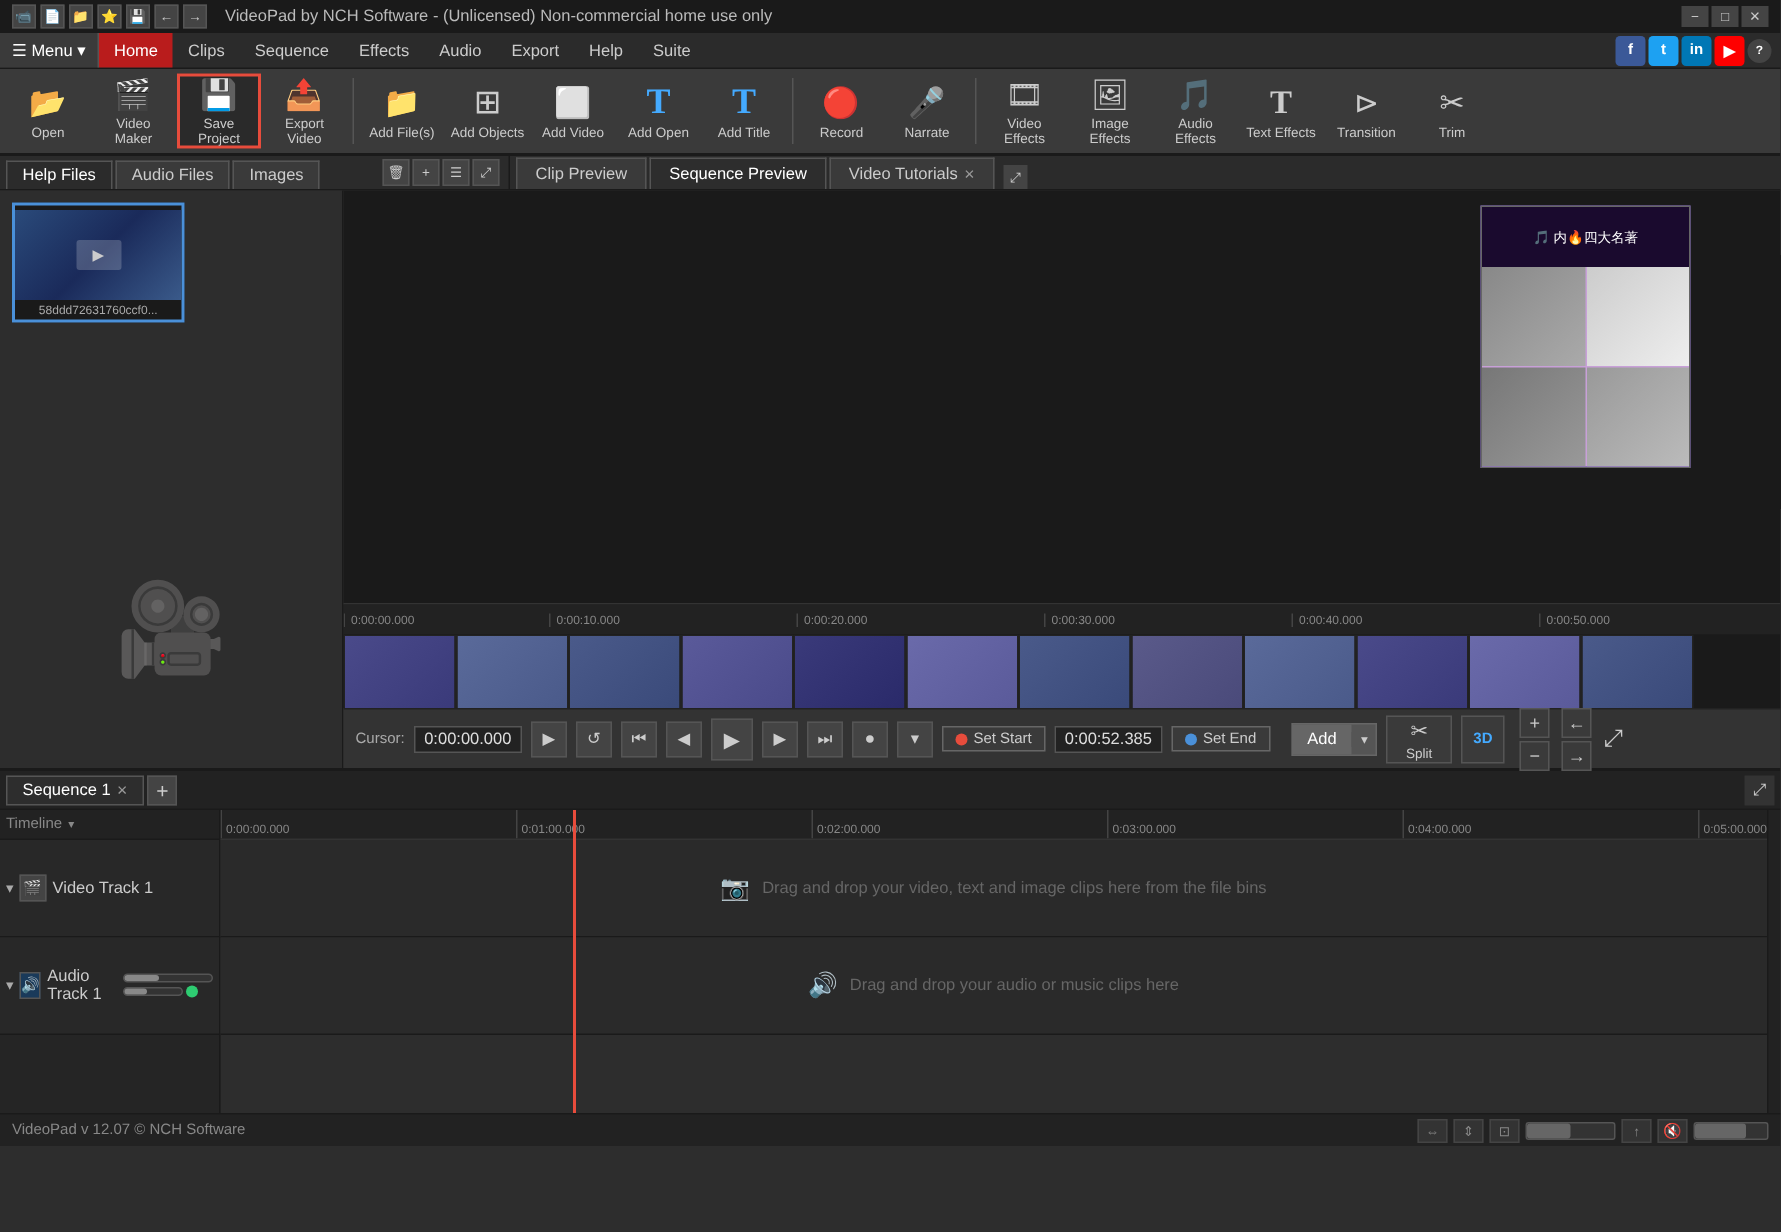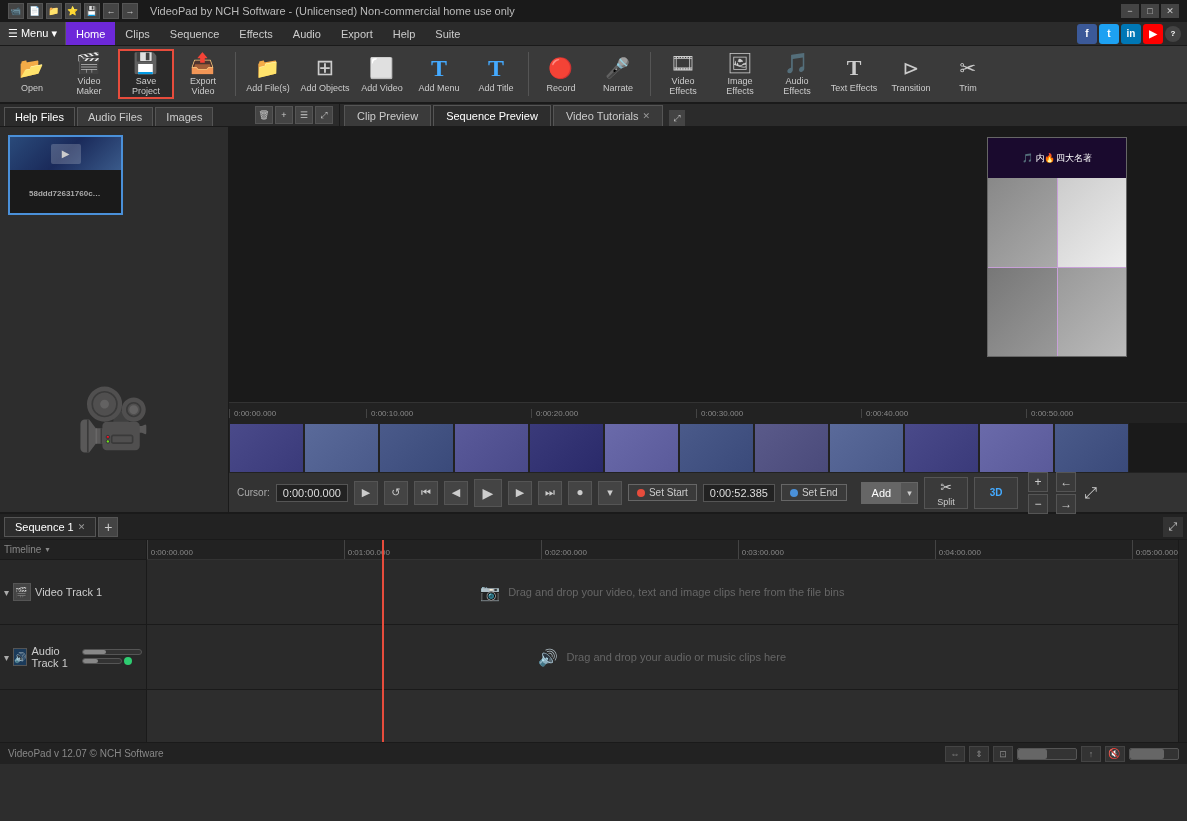--- a/index.html
+++ b/index.html
@@ -10,21 +10,21 @@
     #titlebar-left { display: flex; align-items: center; gap: 4px; }
     #titlebar-icons { display: flex; gap: 3px; }
     .tb-icon { width: 16px; height: 16px; background: #444; border: 1px solid #555; display: flex; align-items: center; justify-content: center; font-size: 9px; cursor: pointer; }
     #titlebar-title { font-size: 11px; color: #bbb; margin-left: 8px; }
     #titlebar-controls { display: flex; gap: 2px; }
     .win-btn { width: 18px; height: 14px; background: #444; display: flex; align-items: center; justify-content: center; font-size: 9px; cursor: pointer; color: #ccc; }
 
     
     #menubar { width: 100%; height: 24px; background: #2b2b2b; display: flex; align-items: center; border-bottom: 1px solid #1a1a1a; }
     .menu-item { padding: 3px 10px; font-size: 11px; color: #ccc; cursor: pointer; height: 100%; display: flex; align-items: center; }
-    .menu-item.active { background: #6d28d9; color: white; }
+    .menu-item.active { background: #b91c1c; color: white; }
     #menu-btn { background: #3a3a3a; border-right: 1px solid #555; padding: 3px 8px; display: flex; align-items: center; gap: 4px; }
     #social-icons { margin-left: auto; display: flex; align-items: center; gap: 2px; padding-right: 6px; }
     .social-icon { width: 20px; height: 20px; border-radius: 3px; display: flex; align-items: center; justify-content: center; font-size: 10px; font-weight: bold; color: white; cursor: pointer; }
 
     
     #toolbar { width: 100%; height: 58px; background: #3a3a3a; display: flex; align-items: center; padding: 2px 4px; gap: 2px; border-bottom: 2px solid #1a1a1a; overflow: hidden; }
     .tb-group { display: flex; align-items: center; gap: 1px; height: 52px; }
     .tb-btn { display: flex; flex-direction: column; align-items: center; justify-content: center; width: 56px; height: 50px; background: transparent; border: 1px solid transparent; cursor: pointer; color: #ccc; font-size: 10px; gap: 2px; padding: 2px; }
     .tb-btn.highlighted { border: 2px solid #e74c3c; background: #2a2a2a; }
     .tb-separator { width: 1px; height: 44px; background: #555; margin: 0 2px; }
@@ -47,28 +47,28 @@
 
     
     #main-content { display: flex; width: 100%; height: calc(821px - 22px - 24px - 58px - 24px - 230px); }
 
     
     #left-panel { width: 340px; background: #2d2d2d; border-right: 1px solid #1a1a1a; display: flex; flex-direction: column; }
     #file-grid { flex: 1; padding: 8px; display: flex; flex-wrap: wrap; gap: 4px; align-content: flex-start; overflow-y: auto; }
     .file-thumb { width: 115px; height: 80px; background: #1a1a1a; border: 1px solid #444; cursor: pointer; display: flex; flex-direction: column; align-items: center; justify-content: flex-end; position: relative; overflow: hidden; }
     .file-thumb.selected { border: 2px solid #4a90d9; }
     .file-thumb-img { width: 100%; height: 60px; background: #3a3a3a; display: flex; align-items: center; justify-content: center; overflow: hidden; }
-    .file-thumb-label { font-size: 8px; color: #aaa; padding: 19px; text-align: center; width: 100%; overflow: hidden; text-overflow: ellipsis; white-space: nowrap; font-weight: bold; }
+    .file-thumb-label { font-size: 8px; color: #aaa; padding: 2px; text-align: center; width: 100%; overflow: hidden; text-overflow: ellipsis; white-space: nowrap; }
     #empty-area { flex: 1; display: flex; align-items: center; justify-content: center; }
     .camera-icon-large { font-size: 60px; color: #555; }
 
     
     #preview-panel { flex: 1; background: #2d2d2d; display: flex; flex-direction: column; }
     #preview-video { flex: 1; background: #1a1a1a; display: flex; align-items: center; justify-content: center; position: relative; overflow: hidden; }
-    #video-thumb { width: 140px; height: 220px; background: #8b5cf6; position: absolute; right: 60px; top: 10px; border: 1px solid #666; overflow: hidden; }
+    #video-thumb { width: 140px; height: 175px; background: #8b5cf6; position: absolute; right: 60px; top: 10px; border: 1px solid #666; overflow: hidden; }
     #video-thumb-inner { width: 100%; height: 100%; display: flex; flex-direction: column; }
     #vt-top { height: 40px; background: #1a0a2e; display: flex; align-items: center; justify-content: center; font-size: 8px; color: white; }
     #vt-mid { flex: 1; background: #c8a0d8; display: grid; grid-template-columns: 1fr 1fr; gap: 1px; }
     .vt-cell { background: #888; overflow: hidden; display: flex; align-items: center; justify-content: center; }
     #vt-bottom { height: 35px; background: #4a3aaa; display: flex; align-items: center; justify-content: center; font-size: 8px; color: white; }
 
     
     #timeline-strip { height: 70px; background: #1a1a1a; border-top: 1px solid #333; overflow: hidden; position: relative; }
     #timeline-ruler { height: 20px; background: #222; display: flex; align-items: center; overflow: hidden; }
     .ruler-mark { display: flex; flex-direction: column; align-items: flex-start; padding-left: 4px; font-size: 8px; color: #888; border-left: 1px solid #444; flex-shrink: 0; }
@@ -82,21 +82,21 @@
     .pb-btn { width: 24px; height: 24px; background: #444; border: 1px solid #555; display: flex; align-items: center; justify-content: center; font-size: 11px; cursor: pointer; color: #ccc; }
     .pb-play { width: 28px; height: 28px; background: #444; border: 1px solid #555; display: flex; align-items: center; justify-content: center; font-size: 14px; cursor: pointer; color: #ccc; }
     #set-start-btn { background: #3a3a3a; border: 1px solid #666; padding: 2px 8px; font-size: 10px; color: #ccc; cursor: pointer; display: flex; align-items: center; gap: 4px; }
     #set-end-btn { background: #3a3a3a; border: 1px solid #666; padding: 2px 8px; font-size: 10px; color: #ccc; cursor: pointer; display: flex; align-items: center; gap: 4px; }
     .cursor-dot { width: 8px; height: 8px; background: #e74c3c; border-radius: 50%; }
     .timeline-dot { width: 8px; height: 8px; background: #4a90d9; border-radius: 50%; }
     #add-btn-group { display: flex; align-items: center; background: #555; border: 1px solid #666; }
     #add-btn-main { padding: 4px 10px; font-size: 11px; color: white; cursor: pointer; background: #666; }
     #add-btn-arrow { width: 16px; display: flex; align-items: center; justify-content: center; font-size: 9px; cursor: pointer; border-left: 1px solid #555; }
     #split-btn { width: 44px; height: 32px; background: #3a3a3a; border: 1px solid #555; display: flex; flex-direction: column; align-items: center; justify-content: center; cursor: pointer; font-size: 9px; gap: 2px; }
-    #three-d-btn { width: 44px; height: 32px; background: #3a3a3a; border: 1px solid #555; display: flex; align-items: center; justify-content: center; cursor: pointer; font-size: 10px; font-weight: bold; color: #4af; }
+    #three-d-btn { width: 29px; height: 32px; background: #3a3a3a; border: 1px solid #555; display: flex; align-items: center; justify-content: center; cursor: pointer; font-size: 10px; font-weight: bold; color: #4af; }
     .zoom-btn { width: 20px; height: 20px; background: #3a3a3a; border: 1px solid #555; display: flex; align-items: center; justify-content: center; font-size: 12px; cursor: pointer; }
 
     
     #bottom-timeline { height: 230px; background: #2d2d2d; border-top: 2px solid #1a1a1a; display: flex; flex-direction: column; }
     #sequence-tabs { height: 26px; background: #222; display: flex; align-items: center; padding: 0 4px; gap: 2px; border-bottom: 1px solid #1a1a1a; }
     .seq-tab { padding: 3px 10px; background: #3a3a3a; border: 1px solid #555; font-size: 11px; color: #ccc; cursor: pointer; display: flex; align-items: center; gap: 4px; }
     .seq-tab.active { background: #2d2d2d; color: white; }
     .seq-add { width: 20px; height: 20px; background: #444; border: 1px solid #555; display: flex; align-items: center; justify-content: center; font-size: 14px; cursor: pointer; }
     .seq-expand { width: 20px; height: 20px; margin-left: auto; background: #333; display: flex; align-items: center; justify-content: center; cursor: pointer; }
     #timeline-main { flex: 1; display: flex; overflow: hidden; justify-content: center; }
@@ -193,21 +193,21 @@
     <div class="tb-btn">
       <div class="tb-icon-img" style="font-size:22px;">⊞</div>
       <div class="tb-label">Add Objects</div>
     </div>
     <div class="tb-btn">
       <div class="tb-icon-img">⬜</div>
       <div class="tb-label">Add Video</div>
     </div>
     <div class="tb-btn">
       <div class="tb-icon-img" style="font-size:24px;font-weight:bold;font-family:serif;color:#4af;">T</div>
-      <div class="tb-label">Add Menu</div>
+      <div class="tb-label">Add Open</div>
     </div>
     <div class="tb-btn">
       <div class="tb-icon-img" style="font-size:24px;font-weight:bold;font-family:serif;color:#4af;">T</div>
       <div class="tb-label">Add Title</div>
     </div>
   </div>
   <div class="tb-separator"></div>
   <div class="tb-group">
     <div class="tb-btn">
       <div class="tb-icon-img">🔴</div>

